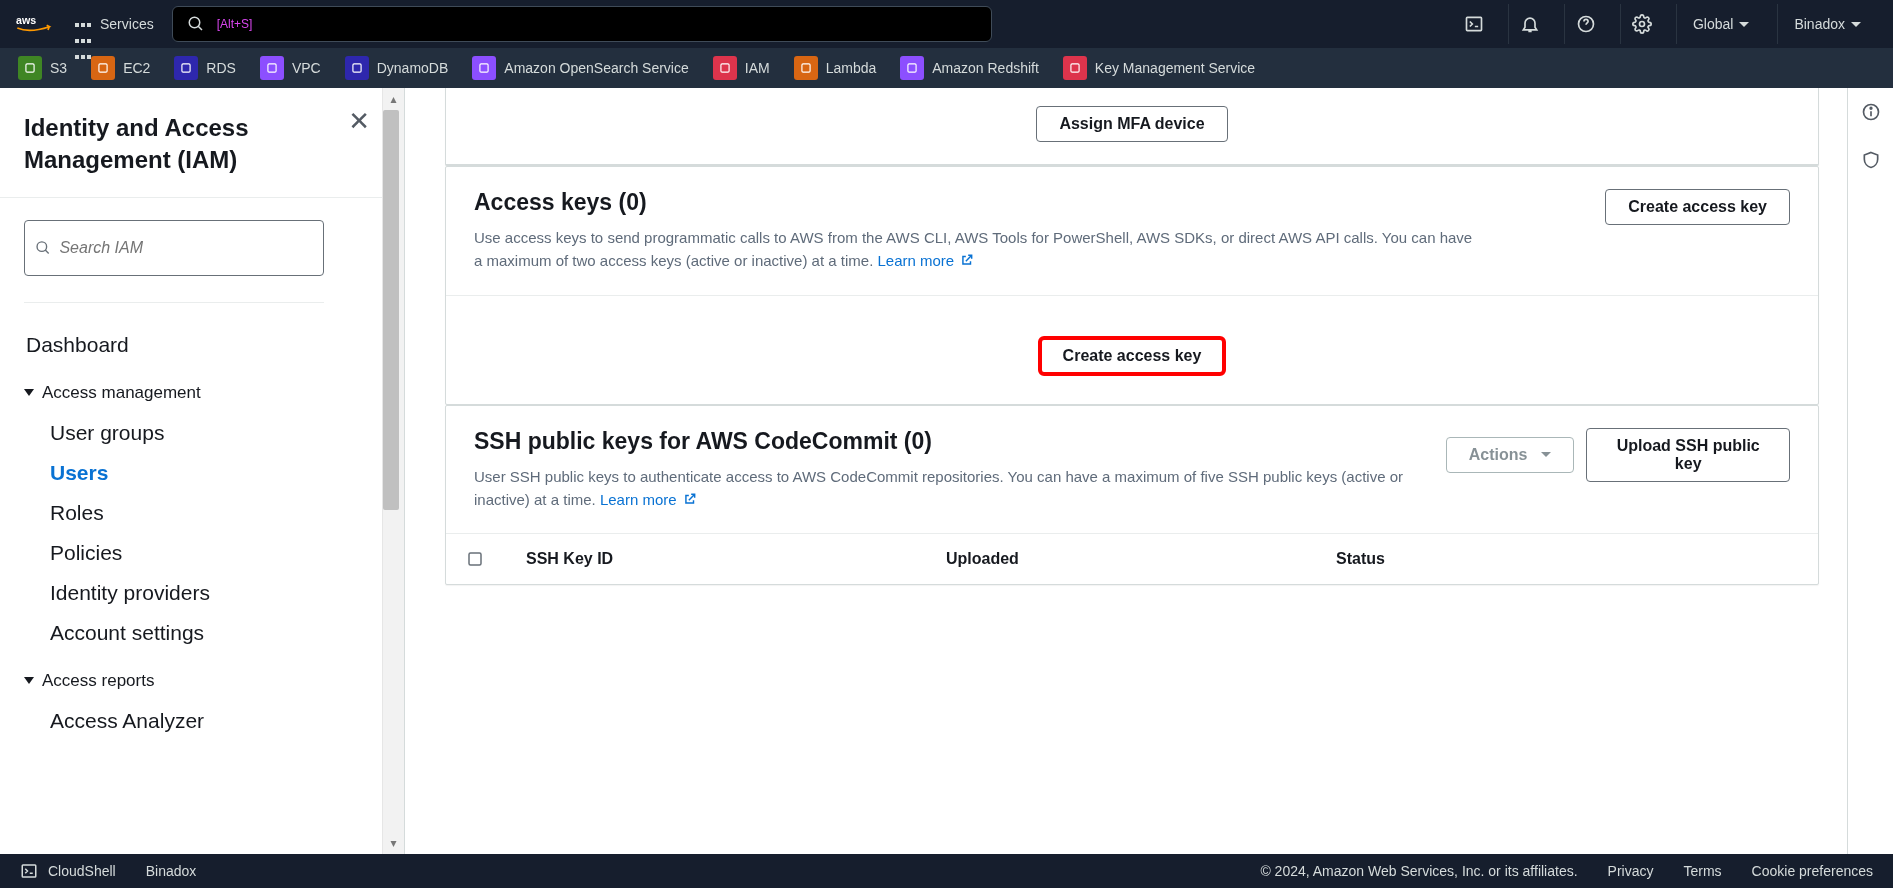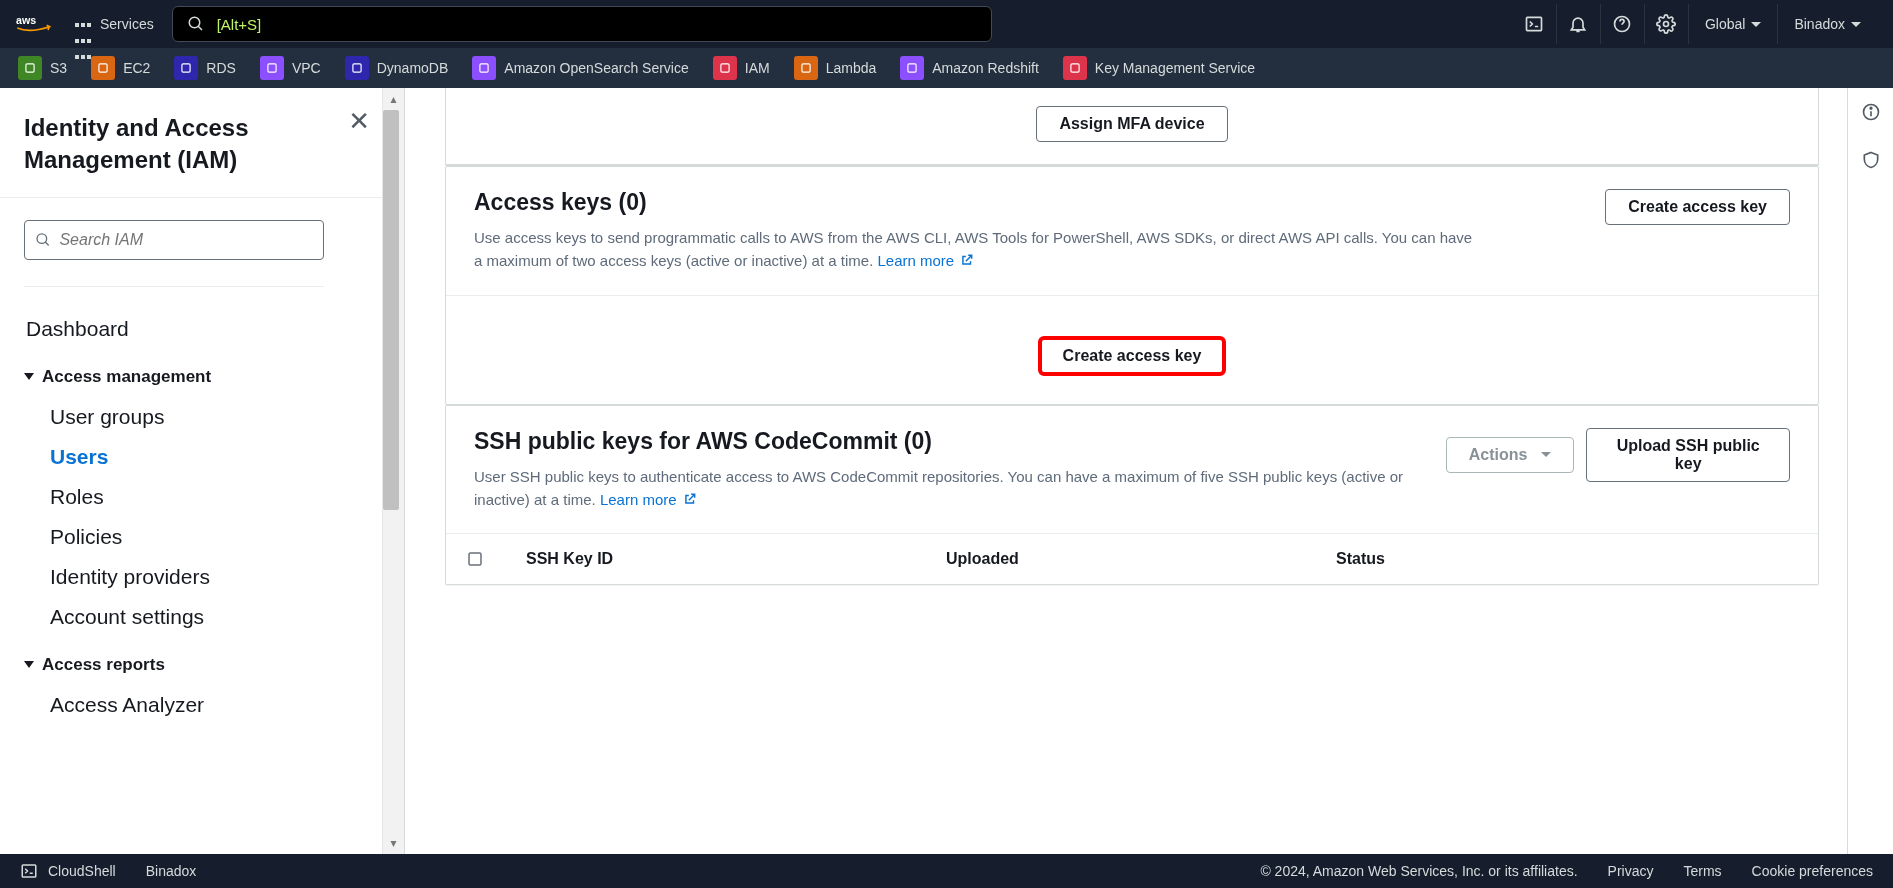--- a/index.html
+++ b/index.html
@@ -8,47 +8,47 @@
 
 .topnav { background: #161e2d; height: 48px; display: flex; align-items: center; padding: 0 16px; gap: 18px; }
 .aws-logo { display: flex; align-items: center; }
 .aws-logo svg { width: 40px; height: 24px; }
 .services-btn { display: flex; align-items: center; gap: 8px; color: #d5dbdb; cursor: pointer; justify-content: space-between; }
 .grid-icon { display: inline-block; width: 18px; height: 18px; }
 .grid-icon span { display:inline-block; width:4px; height:4px; background:#d5dbdb; margin:1px; }
 .search-box { flex: 0 0 820px; background: #000; border: 1px solid #3f4b58; border-radius: 6px; height: 36px; display: flex; align-items: center; padding: 0 14px; color: #879196; }
 .search-box .mag { margin-right: 12px; }
 .search-box input { background: transparent; border: none; outline: none; color: #d5dbdb; font-style: italic; font-size: 16px; flex: 1; }
-.search-box .shortcut { color: #bef264; font-size: 15px; }
+.search-box .shortcut { color: #d946ef; font-size: 12px; }
 .topnav-spacer { flex: 1; }
-.topnav-right { display: flex; align-items: flex-start; gap: 0; }
+.topnav-right { display: flex; align-items: flex-start; gap: 12px; }
 .topnav-icon { width: 44px; height: 40px; display:flex; align-items:center; justify-content:center; color:#d5dbdb; cursor:pointer; border-left: 1px solid #2a3441; }
 .topnav-icon:first-child { border-left: none; }
 .topnav-text { color:#d5dbdb; padding: 0 16px; height:40px; display:flex; align-items:center; gap:6px; cursor:pointer; border-left:1px solid #2a3441; }
 .caret-down { width:0; height:0; border-left:5px solid transparent; border-right:5px solid transparent; border-top:5px solid #d5dbdb; }
 
 
 .servicebar { background: #232f3e; height: 40px; display: flex; align-items: center; padding: 0 12px; gap: 12px; }
 .svc { display:flex; align-items:center; gap:8px; color:#d5dbdb; padding:0 6px; cursor:pointer; font-size:14px; }
 .svc .sq { width:24px; height:24px; border-radius:3px; display:flex; align-items:center; justify-content:center; color:#fff; font-size:11px; }
 
 
 .layout { display:flex; height: calc(100% - 48px - 40px - 34px); }
 .sidebar-wrap { width: 405px; background:#fff; display:flex; position:relative; border-right:1px solid #d5dbdb; }
 .sidebar { flex:1; padding: 24px 24px 0 24px; overflow:hidden; }
 .sidebar-title { font-size: 24px; font-weight: 700; line-height: 1.35; padding-right: 36px; }
 .sidebar-close { position:absolute; top:18px; right:34px; font-size:26px; color:#545b64; cursor:pointer; }
 .sidebar-divider { height:1px; background:#eaeded; margin: 20px -24px 22px; }
-.sidebar-search { border:1px solid #687078; border-radius:4px; height:40px; display:flex; align-items:center; padding:0 10px; margin: 0 0 26px; width: 300px; }
+.sidebar-search { border:1px solid #687078; border-radius:4px; height:56px; display:flex; align-items:center; padding:0 10px; margin: 0 0 26px; width: 300px; }
 .sidebar-search input { border:none; outline:none; font-size:16px; font-style:italic; color:#687078; width:100%; }
 .sidebar-hr { height:1px; background:#eaeded; margin: 0 0 22px; width: 300px; }
 .nav-item { font-size: 21px; padding: 8px 0 8px 2px; cursor:pointer; }
 .nav-item.link { color:#16191f; }
 .nav-item.selected { color:#0972d3; font-weight:600; }
-.nav-section { display:flex; align-items:center; gap:8px; font-weight:700; font-size:17px; padding: 18px 0 10px; cursor:pointer; }
+.nav-section { display:flex; align-items:center; gap:8px; font-weight:400; font-size:17px; padding: 18px 0 10px; cursor:pointer; }
 .nav-section .tri { width:0; height:0; border-left:5px solid transparent; border-right:5px solid transparent; border-top:7px solid #16191f; }
 .nav-children { padding-left: 24px; }
 
 .side-scrollbar { width: 22px; background:#f2f2f2; border-left:1px solid #e6e6e6; display:flex; flex-direction:column; align-items:center; }
 .side-scrollbar .arrow { height:22px; display:flex; align-items:center; justify-content:center; color:#777; font-size:12px; width:100%; cursor:pointer;}
 .side-scrollbar .thumb { width:16px; background:#c0c0c0; border-radius:2px; margin-top:0; height:400px;}
 .side-scrollbar .track { flex:1; width:100%; position:relative; }
 
 .main { flex:1; display:flex; background:#fff; }
 .content { flex:1; overflow:auto; padding: 0 28px 24px 40px; background:#fff; }

